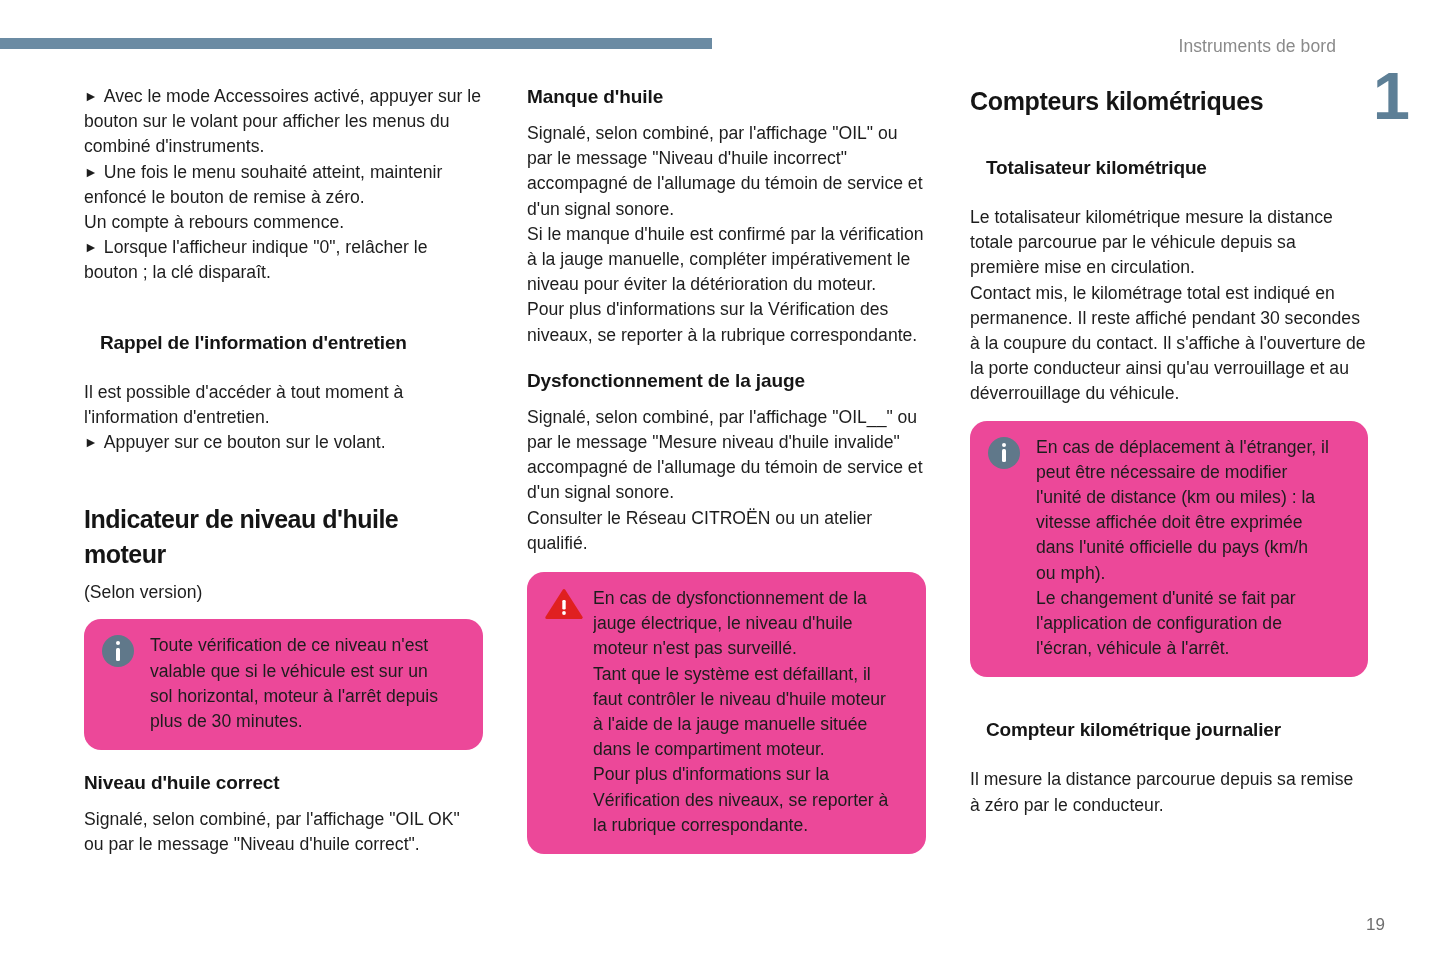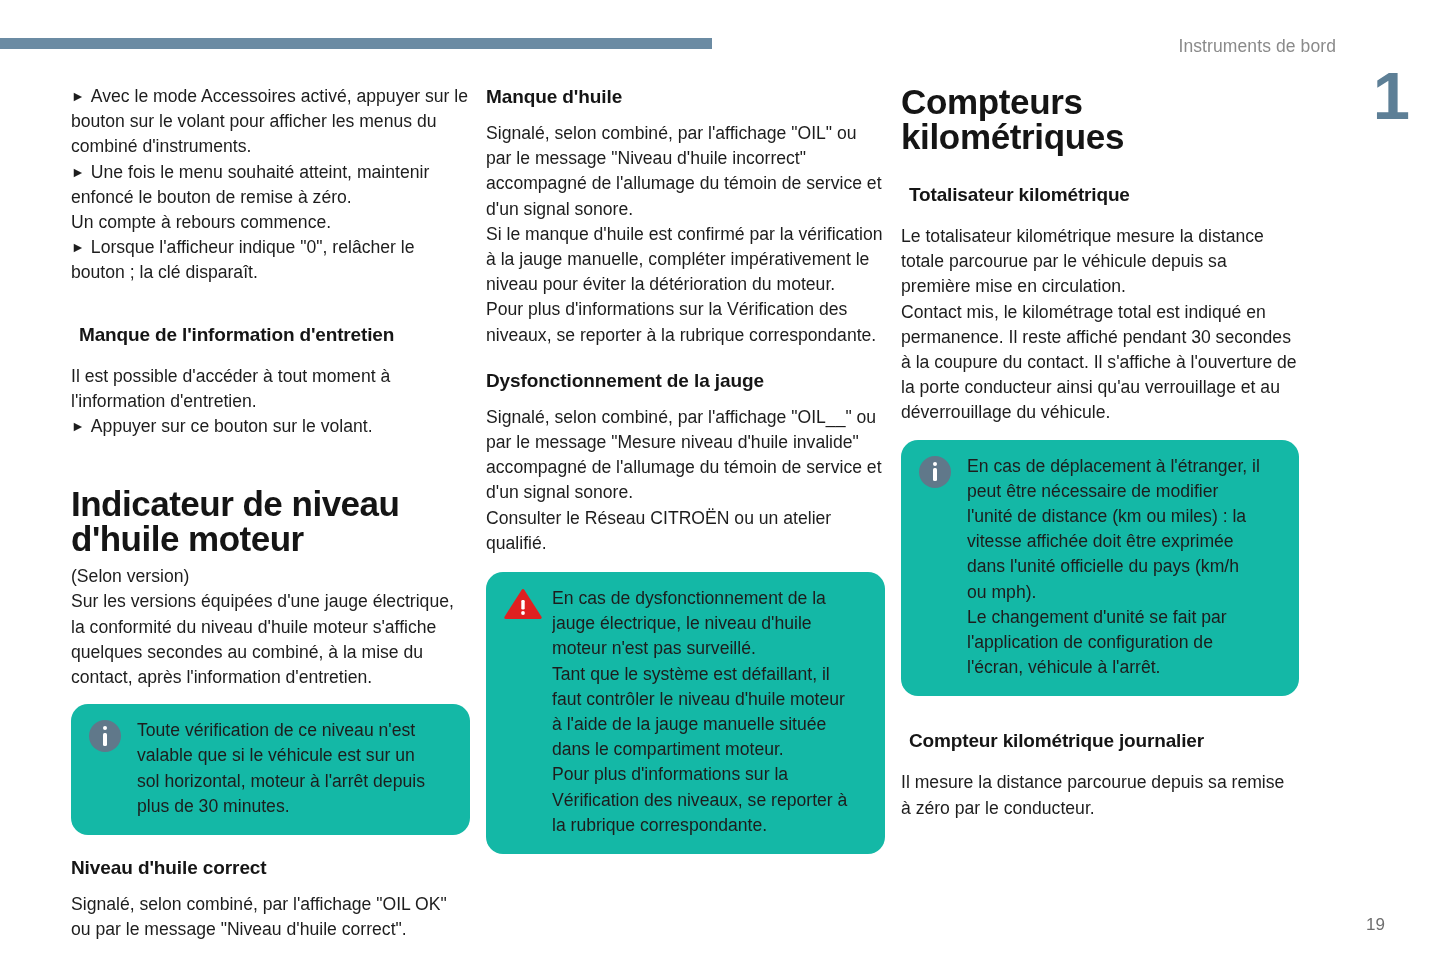--- a/index.html
+++ b/index.html
@@ -50,53 +50,53 @@
     right: 60px;
     bottom: 28px;
     font-size: 17px;
     font-weight: normal;
     color: #6f6f6f;
   }
 
   
   #content {
     position: absolute;
-    left: 71px;
+    left: 84px;
     top: 84px;
     width: 1280px;
     display: flex;
-    gap: 16px;
+    gap: 44px;
   }
   .column {
     width: 399px;
     flex: 0 0 399px;
   }
   .column.col-3 { width: 398px; flex: 0 0 398px; }
 
   
   p {
     margin: 0;
     font-size: 17.6px;
     line-height: 25.2px;
     color: #1d1d1d;
   }
   .para + .para { margin-top: 0; }
 
   h1.section-title {
     margin: 0 0 2px 0;
-    font-size: 35px;
+    font-size: 25px;
     font-weight: bold;
     line-height: 35px;
     letter-spacing: -0.35px;
     color: #151515;
   }
   h1.section-title.tight { letter-spacing: -0.5px; margin-top: 23px; }
 
   h2.sub-title {
-    margin: 8px;
+    margin: 16px;
     font-size: 19px;
     font-weight: bold;
     line-height: 26px;
     letter-spacing: -0.15px;
     color: #151515;
   }
   h3.minor-title {
     margin: 0;
     font-size: 19px;
     font-weight: bold;
@@ -118,21 +118,21 @@
   .bullet-tri {
     font-size: 14px;
     line-height: 25.2px;
     vertical-align: 1px;
     padding-right: 6px;
   }
   strong { font-weight: normal; }
 
   
   .callout {
-    background: #14b8a6;
+    background: #ec4899;
     border-radius: 17px;
     padding: 14px 36px 16px 18px;
     position: relative;
   }
   .callout p {
     font-size: 17.6px;
     line-height: 25.2px;
   }
   .callout .icon-float {
     float: left;
@@ -190,30 +190,29 @@
 
     <p class="para"><span class="bullet-tri">►</span><span>Avec le mode Accessoires activé, appuyer sur le bouton sur le volant pour afficher les menus du combiné d'instruments.</span></p>
 
     <p class="para"><span class="bullet-tri">►</span><span>Une fois le menu souhaité atteint, maintenir enfoncé le bouton de remise à zéro.</span></p>
 
     <p class="para">Un compte à rebours commence.</p>
 
     <p class="para"><span class="bullet-tri">►</span><span>Lorsque l'afficheur indique "</span><strong>0</strong><span>", relâcher le bouton ; la clé disparaît.</span></p>
 
     <div class="sp-28"></div>
-    <h2 class="sub-title">Manque de l'information d'entretien</h2>
+    <h2 class="sub-title">Rappel de l'information d'entretien</h2>
     <div class="sp-8"></div>
     <p class="para">Il est possible d'accéder à tout moment à l'information d'entretien.</p>
     <p class="para"><span class="bullet-tri">►</span><span>Appuyer sur ce bouton sur le volant.</span></p>
 
     <div class="sp-24"></div>
     <h1 class="section-title tight">Indicateur de niveau d'huile moteur</h1>
     <div class="sp-6"></div>
     <p class="para">(Selon version)</p>
-    <p class="para">Sur les versions équipées d'une jauge électrique, la conformité du niveau d'huile moteur s'affiche quelques secondes au combiné, à la mise du contact, après l'information d'entretien.</p>
 
     <div class="sp-14"></div>
     <div class="callout">
       <div class="icon-float"><span class="icon-info"></span></div>
       <div class="callout-body">
         <p>Toute vérification de ce niveau n'est valable que si le véhicule est sur un sol horizontal, moteur à l'arrêt depuis plus de 30 minutes.</p>
       </div>
     </div>
 
     <div class="sp-20"></div>

